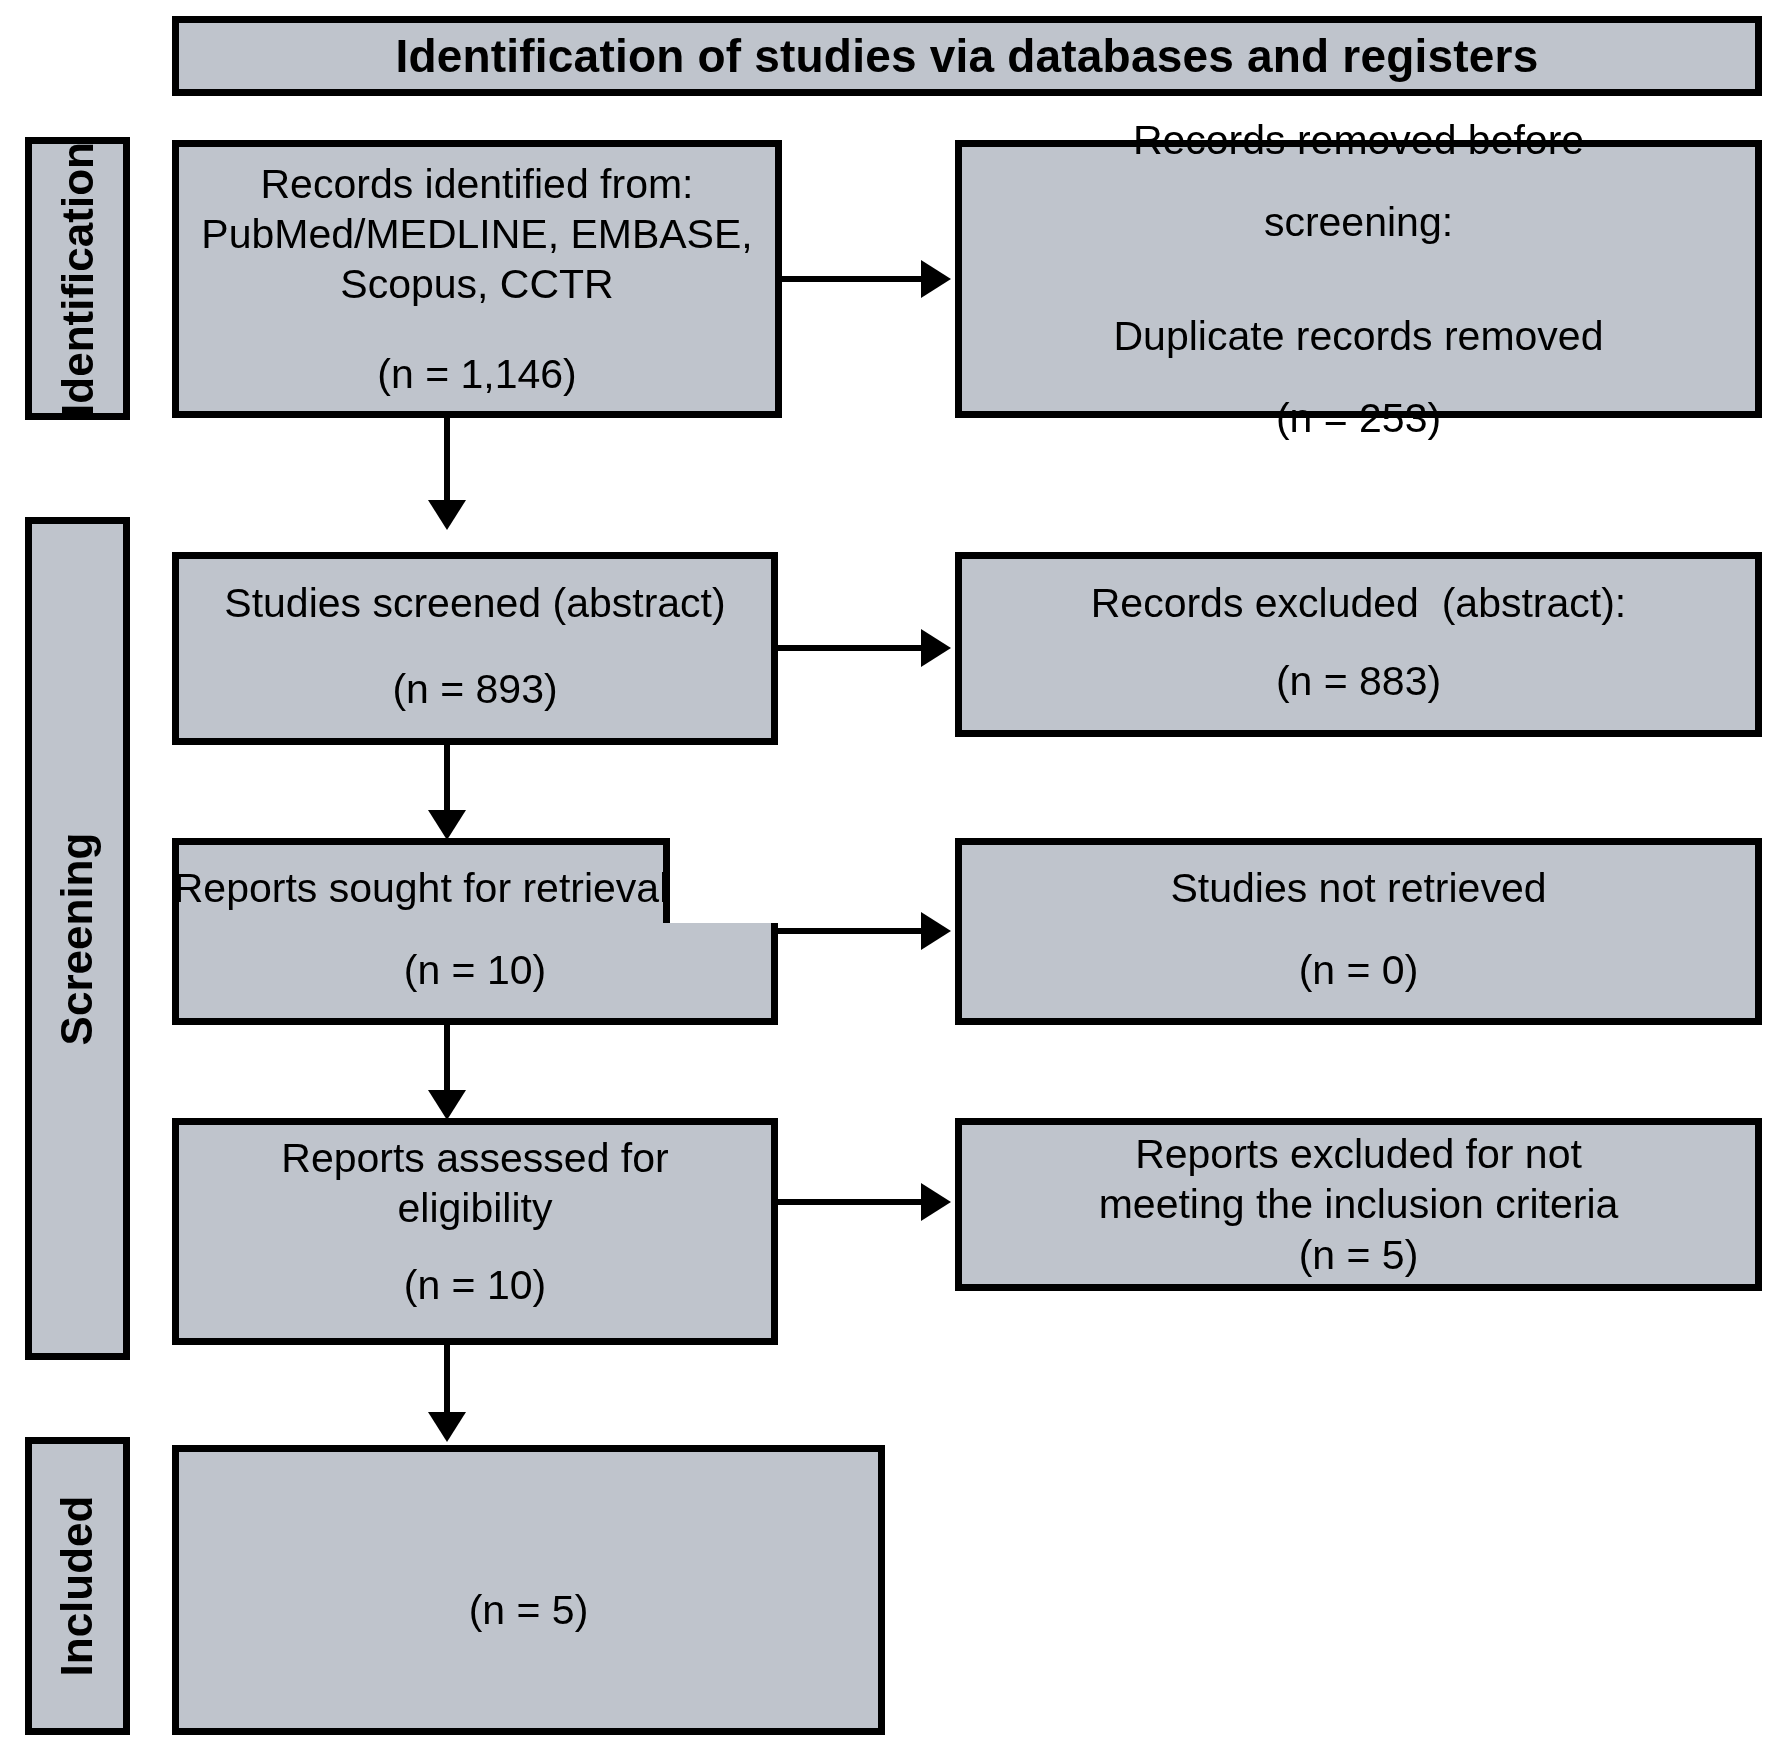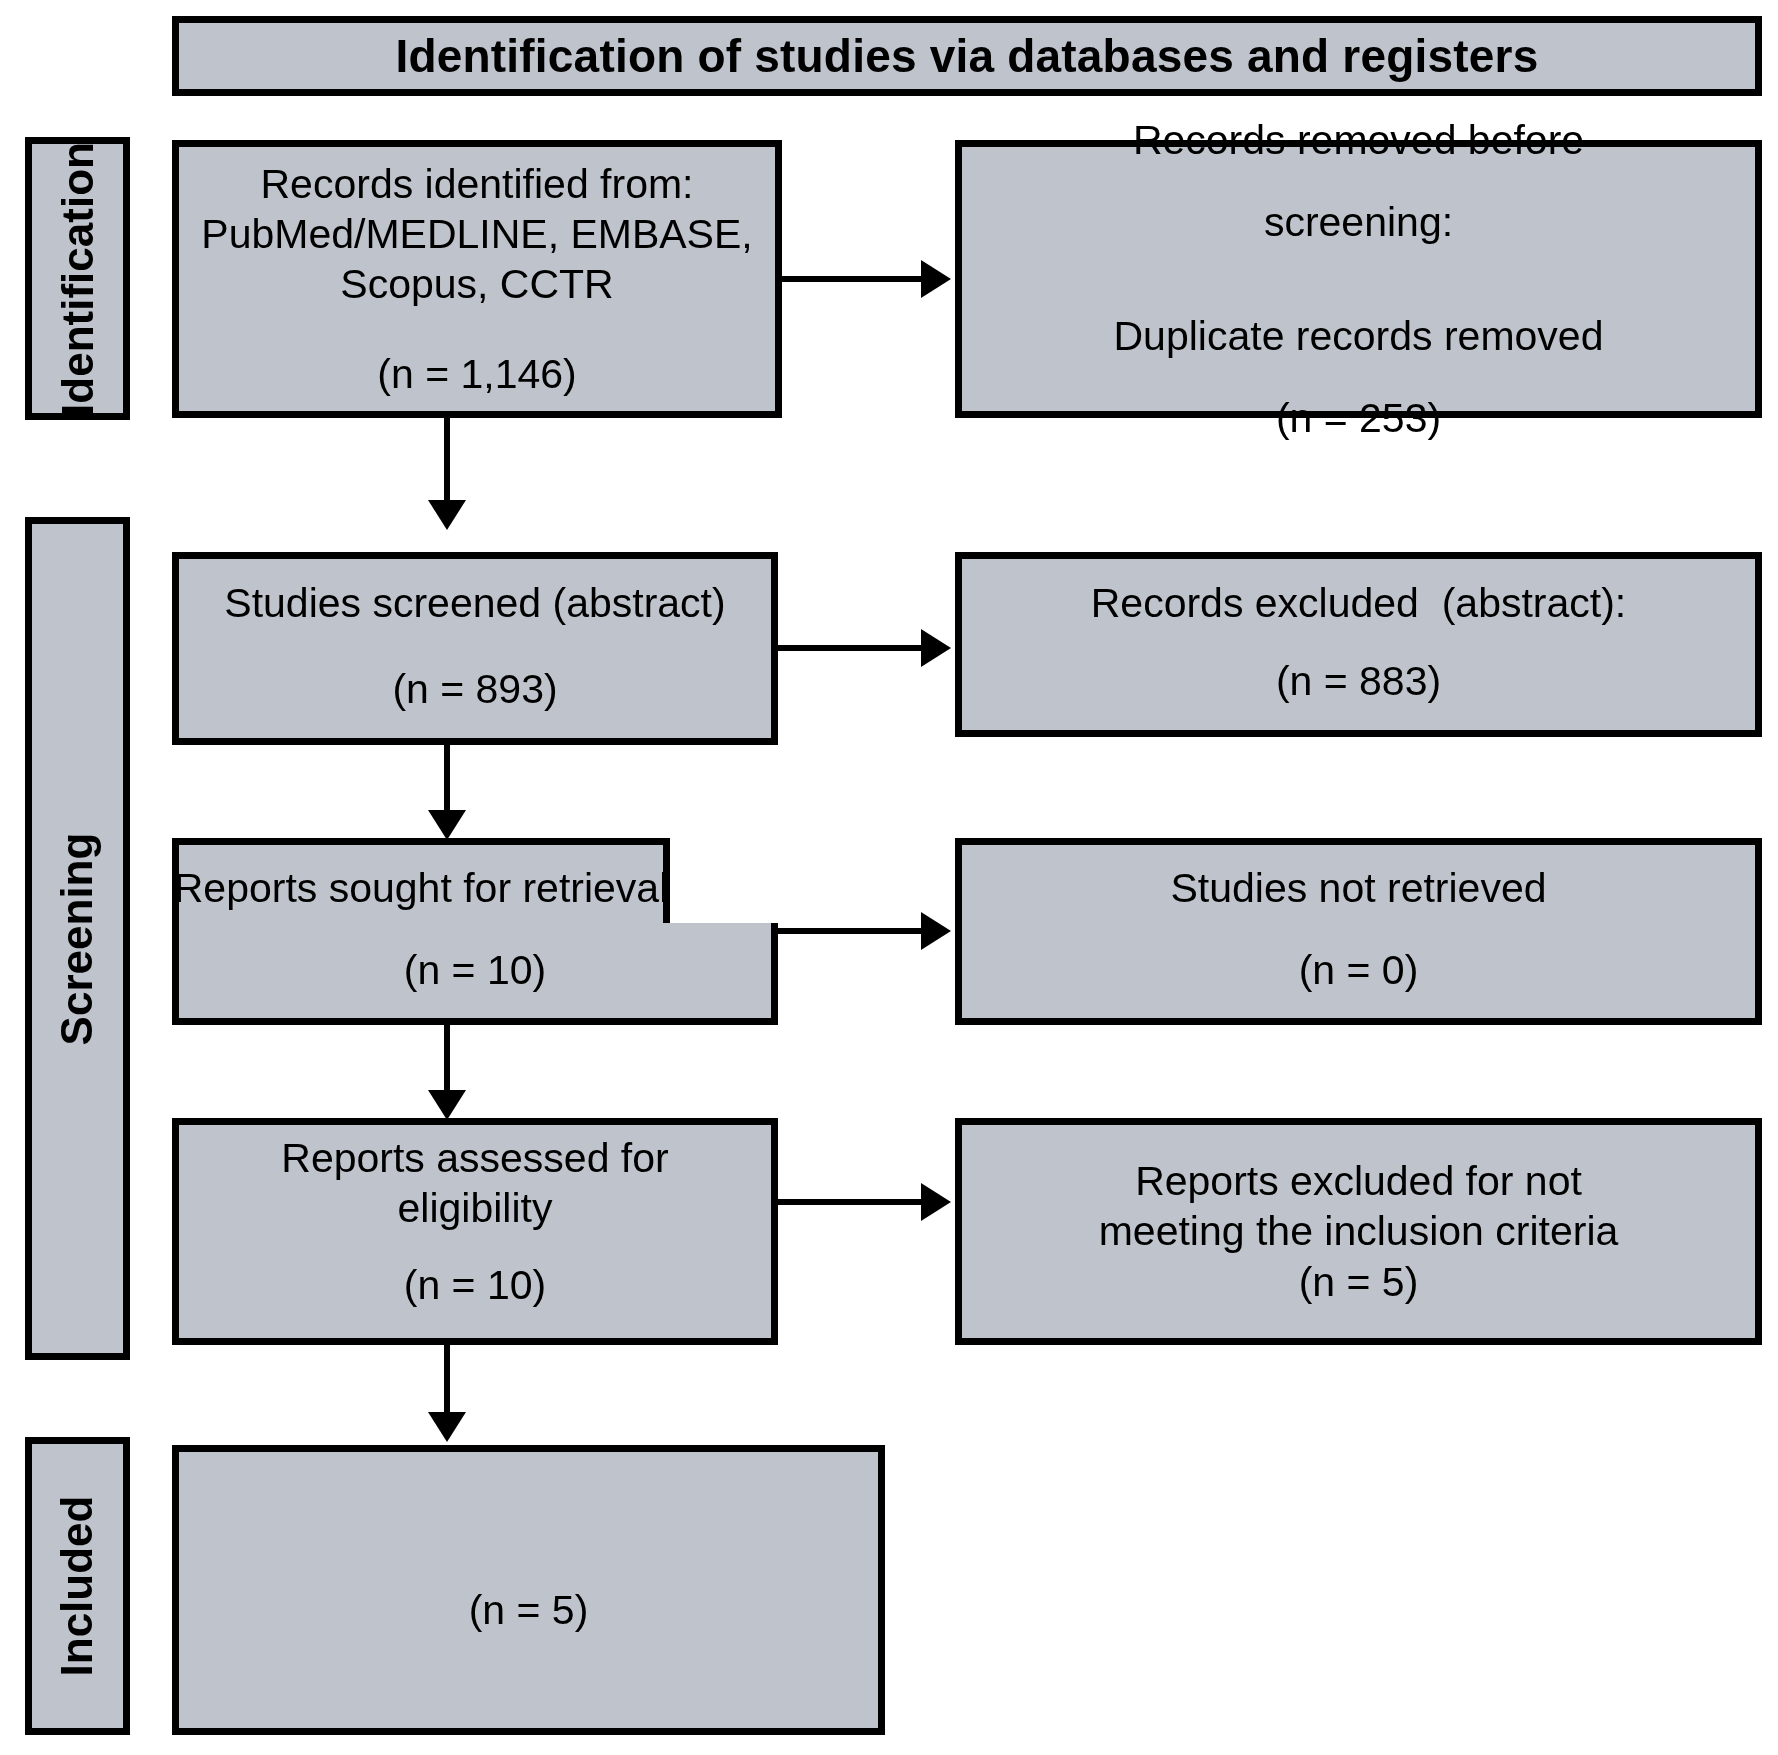--- a/index.html
+++ b/index.html
@@ -171,21 +171,21 @@
   <div class="arrow-down" style="left:428px; top:1090px;"></div>
 
   <div class="box" style="left:172px; top:1118px; width:606px; height:130px;">
     <span class="box-line">Reports assessed for</span>
     <span class="box-line">eligibility</span>
   </div>
   <div class="box" style="left:172px; top:1233px; width:606px; height:112px; border-top:none;">
     <span class="box-line">(n = 10)</span>
   </div>
 
-  <div class="box" style="left:955px; top:1118px; width:807px; height:227px;">
+  <div class="box" style="left:955px; top:1118px; width:807px; height:173px;">
     <span class="box-line">Reports excluded for not</span>
     <span class="box-line">meeting the inclusion criteria</span>
     <span class="box-line">(n = 5)</span>
   </div>
 
   <div class="hline" style="left:778px; top:1199px; width:143px;"></div>
   <div class="arrow-right" style="left:921px; top:1183px;"></div>
 
   <div class="vline" style="left:444px; top:1345px; height:90px;"></div>
   <div class="arrow-down" style="left:428px; top:1412px;"></div>

